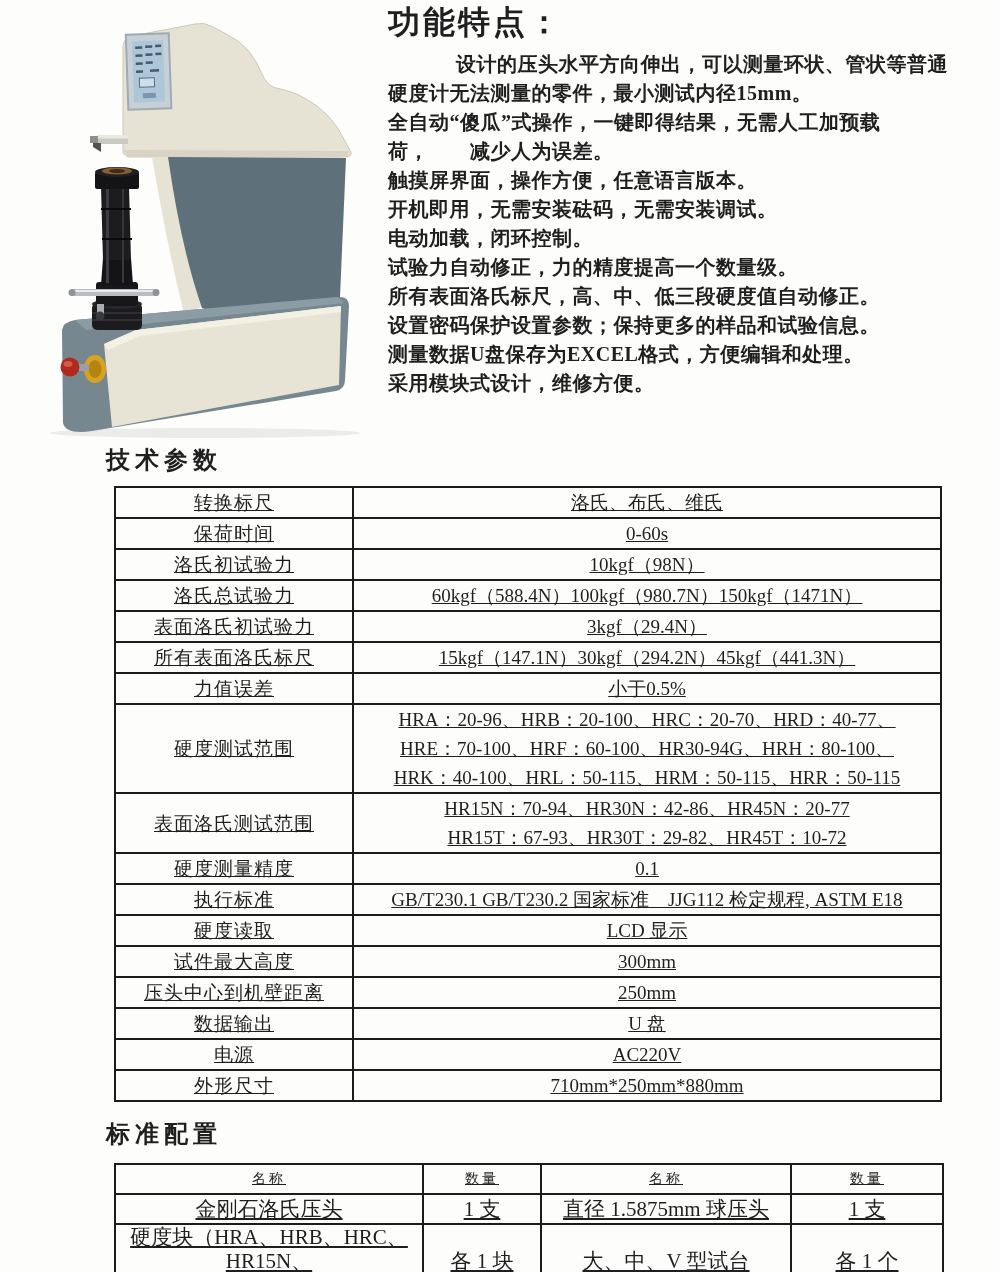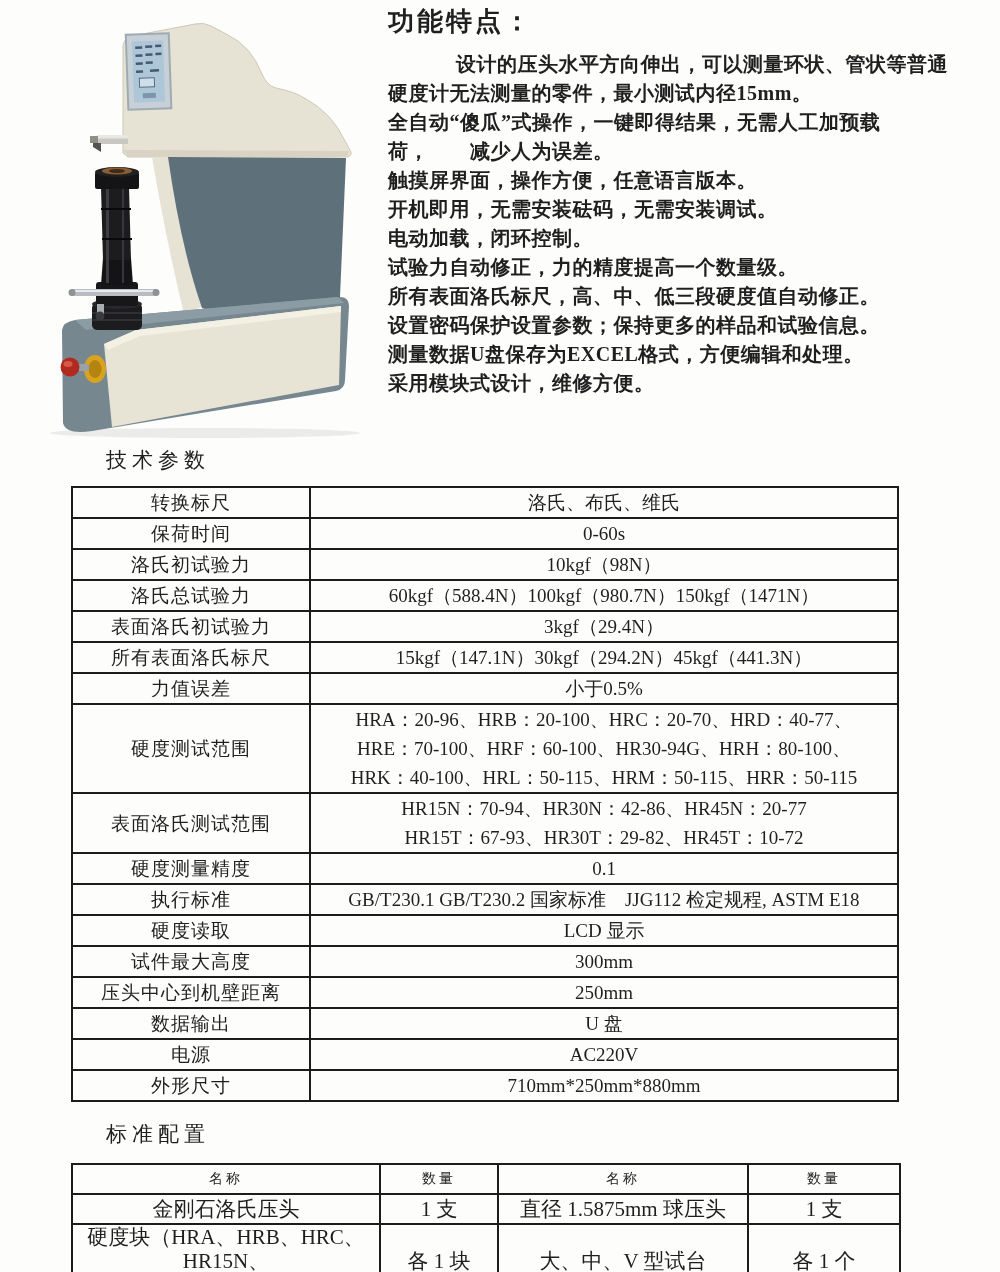--- a/index.html
+++ b/index.html
@@ -10,38 +10,38 @@
     color:#1f1f1f;
     -webkit-font-smoothing:antialiased;
   }
   .page{position:relative;width:1000px;height:1272px;overflow:hidden;}
 
   
   .top-section{position:relative;height:442px;}
   .machine-wrap{position:absolute;left:0;top:0;width:385px;height:440px;}
   .features{position:absolute;left:388px;top:6px;width:606px;}
   .features-title{
-    font-size:26px;font-weight:bold;letter-spacing:3px;
+    font-size:32px;font-weight:bold;letter-spacing:3px;
     margin:0 0 12px 0;line-height:32px;
   }
   .features p{
     font-size:20px;line-height:29px;margin:0;
     white-space:pre-line;letter-spacing:0.5px;font-weight:bold;
   }
   .features p.indent{text-indent:3.4em;}
 
   
   h2.section{
-    font-size:21px;font-weight:normal;letter-spacing:5px;
+    font-size:24px;font-weight:bold;letter-spacing:5px;
     margin:2px 0 9px 106px;line-height:33px;
   }
   h2.section.cfg{margin:16px 0 12px 106px;}
 
   
-  table{border-collapse:collapse;margin-left:71px;width:828px;table-layout:fixed;}
+  table{border-collapse:collapse;margin-left:114px;width:828px;table-layout:fixed;text-decoration:underline;}
   td,th{border:2px solid #1c1c1c;text-align:center;vertical-align:middle;
         padding:0 6px;font-size:19px;}
   .tech td{line-height:29px;}
   .tech td.lbl{width:224px;letter-spacing:1px;}
   .tech td.val{white-space:pre-line;}
   .config th{font-weight:normal;font-size:14px;height:28px;letter-spacing:3px;}
   .config td{font-size:21px;line-height:24px;white-space:pre-line;}
   .config td.tall{height:48px;}
   .config td.short{height:28px;}
   .config col.c1{width:308px;}

